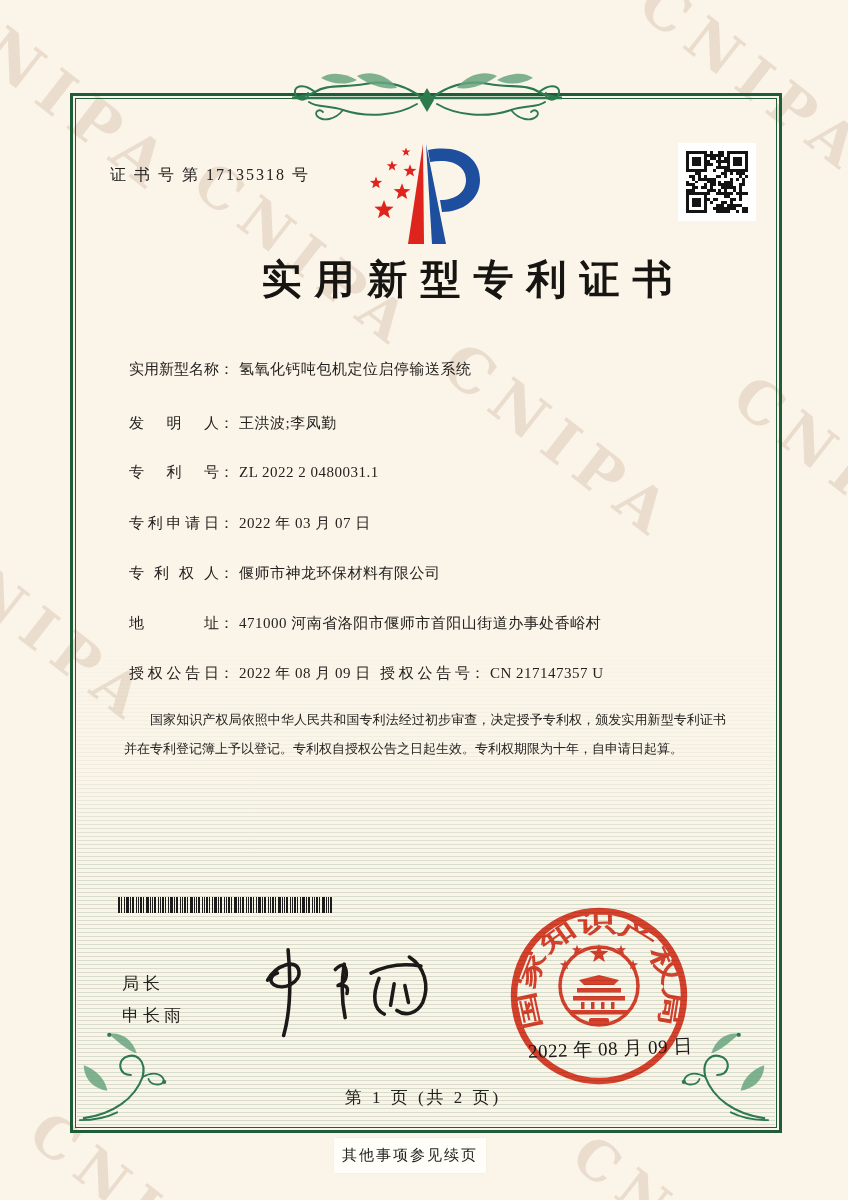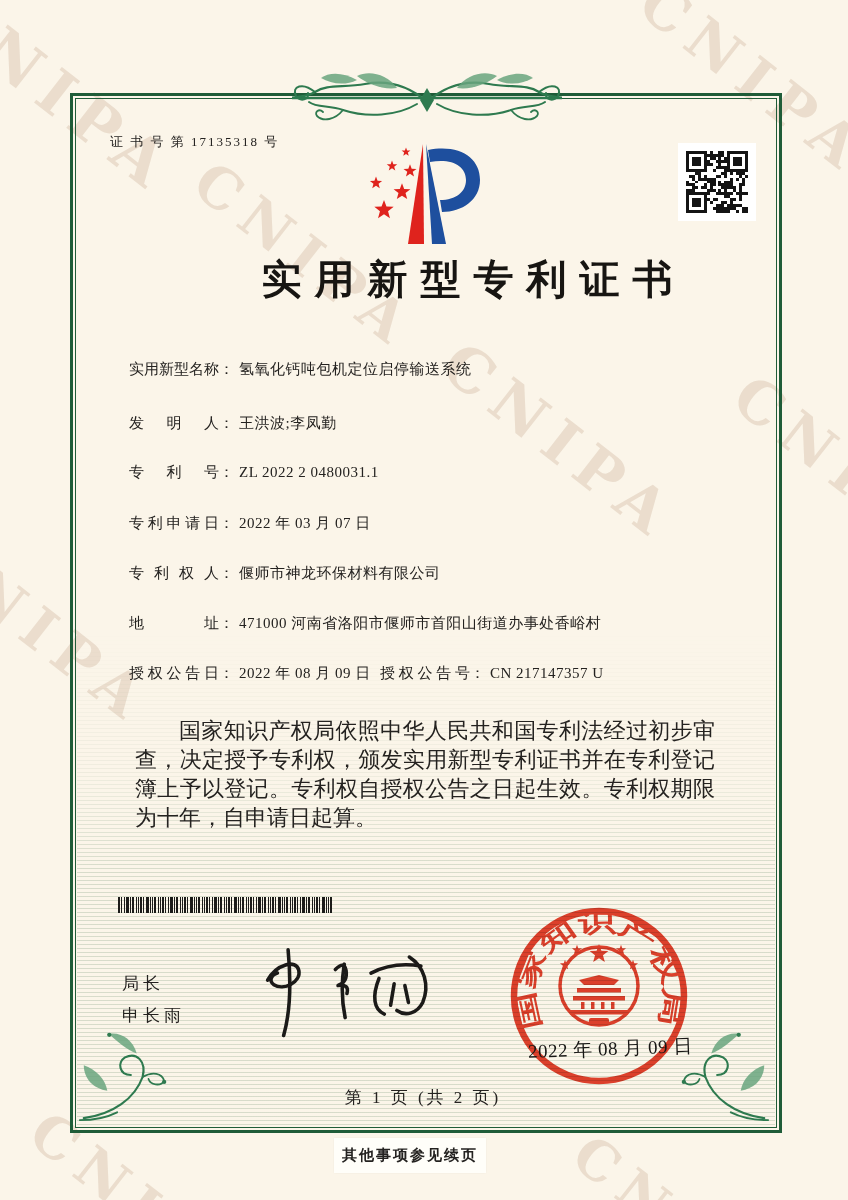--- a/index.html
+++ b/index.html
@@ -26,53 +26,52 @@
     background:
       repeating-linear-gradient(180deg, rgba(110,145,112,.25) 0 1px, transparent 1px 4px);
     -webkit-mask-image:linear-gradient(180deg, transparent 0 52%, rgba(0,0,0,.35) 66%, #000 75% 100%);
             mask-image:linear-gradient(180deg, transparent 0 52%, rgba(0,0,0,.35) 66%, #000 75% 100%);
   }
   .ornament-top{position:absolute; left:292px; top:68px; z-index:3;}
   .corner-flourish{position:absolute; z-index:3;}
   .corner-flourish.left{left:74px; top:1028px;}
   .corner-flourish.right{left:676px; top:1028px; transform:scaleX(-1);}
   
-  .cert-no{position:absolute; left:110px; top:133px; font-size:13px; letter-spacing:2px; z-index:4;}
+  .cert-no{position:absolute; left:110px; top:165px; font-size:16px; letter-spacing:2px; z-index:4;}
   .logo{position:absolute; left:356px; top:140px; z-index:4;}
   .qr-box{position:absolute; left:678px; top:143px; width:78px; height:78px; background:#fff; z-index:4;}
   .qr-box svg{position:absolute; left:8px; top:8px;}
   .doc-title{
     position:absolute; left:70px; top:252px; width:706px; text-align:center;
     font-size:40px; font-weight:bold; letter-spacing:13px; text-indent:13px;
     color:#171512; z-index:4;padding-left:44px;
   }
   
   .field-row{position:absolute; left:117px; width:620px; font-size:15px; z-index:4; white-space:nowrap;margin-left:12px;}
   .flabel{display:inline-block; width:90px; text-align:justify; text-align-last:justify; vertical-align:top;}
   .fvalue{margin-left:5px; letter-spacing:.5px;}
   .grant-pair2{position:absolute; left:251px; top:0;}
   
   .body-text{position:absolute; left:117px; top:698px; width:616px; z-index:4;}
-  .body-text p{margin:18px; font-size:22px; line-height:29px; text-align:justify; text-indent:2em;}
+  .body-text p{margin:7px; font-size:13px; line-height:29px; text-align:justify; text-indent:2em;}
   
   .barcode{position:absolute; left:118px; top:897px; z-index:4;}
   .sign-title{position:absolute; left:122px; top:972px; font-size:17px; letter-spacing:4px; z-index:4;}
   .sign-name{position:absolute; left:122px; top:1004px; font-size:17px; letter-spacing:4px; z-index:4;}
   .signature{position:absolute; left:248px; top:940px; z-index:4;}
   .seal{position:absolute; left:507px; top:904px; z-index:5; mix-blend-mode:multiply; opacity:.95;}
   .seal-date{
     position:absolute; left:528px; top:1036px; font-size:19px; letter-spacing:.5px;
     color:#181715; transform:rotate(-2deg); z-index:6; white-space:nowrap;
   }
   .page-info{position:absolute; left:70px; top:1086px; width:706px; text-align:center; font-size:17px; letter-spacing:3px; z-index:4;}
   .note-box{
     position:absolute; left:334px; top:1138px; width:152px; height:35px; background:#fffef9;
     line-height:35px; text-align:center; font-size:15px; letter-spacing:2px; z-index:4;
     box-shadow:0 0 2px rgba(0,0,0,.05);
-    font-weight:bold;
   }
   .orn-stroke{stroke:var(--ornament-green,#2e7a4f); fill:none; stroke-linecap:round;}
   .orn-fill{fill:#69a57e; opacity:.85;}
 </style>
 </head>
 <body>
 
 <div class="page">
 
   <svg width="0" height="0" style="position:absolute" aria-hidden="true">

